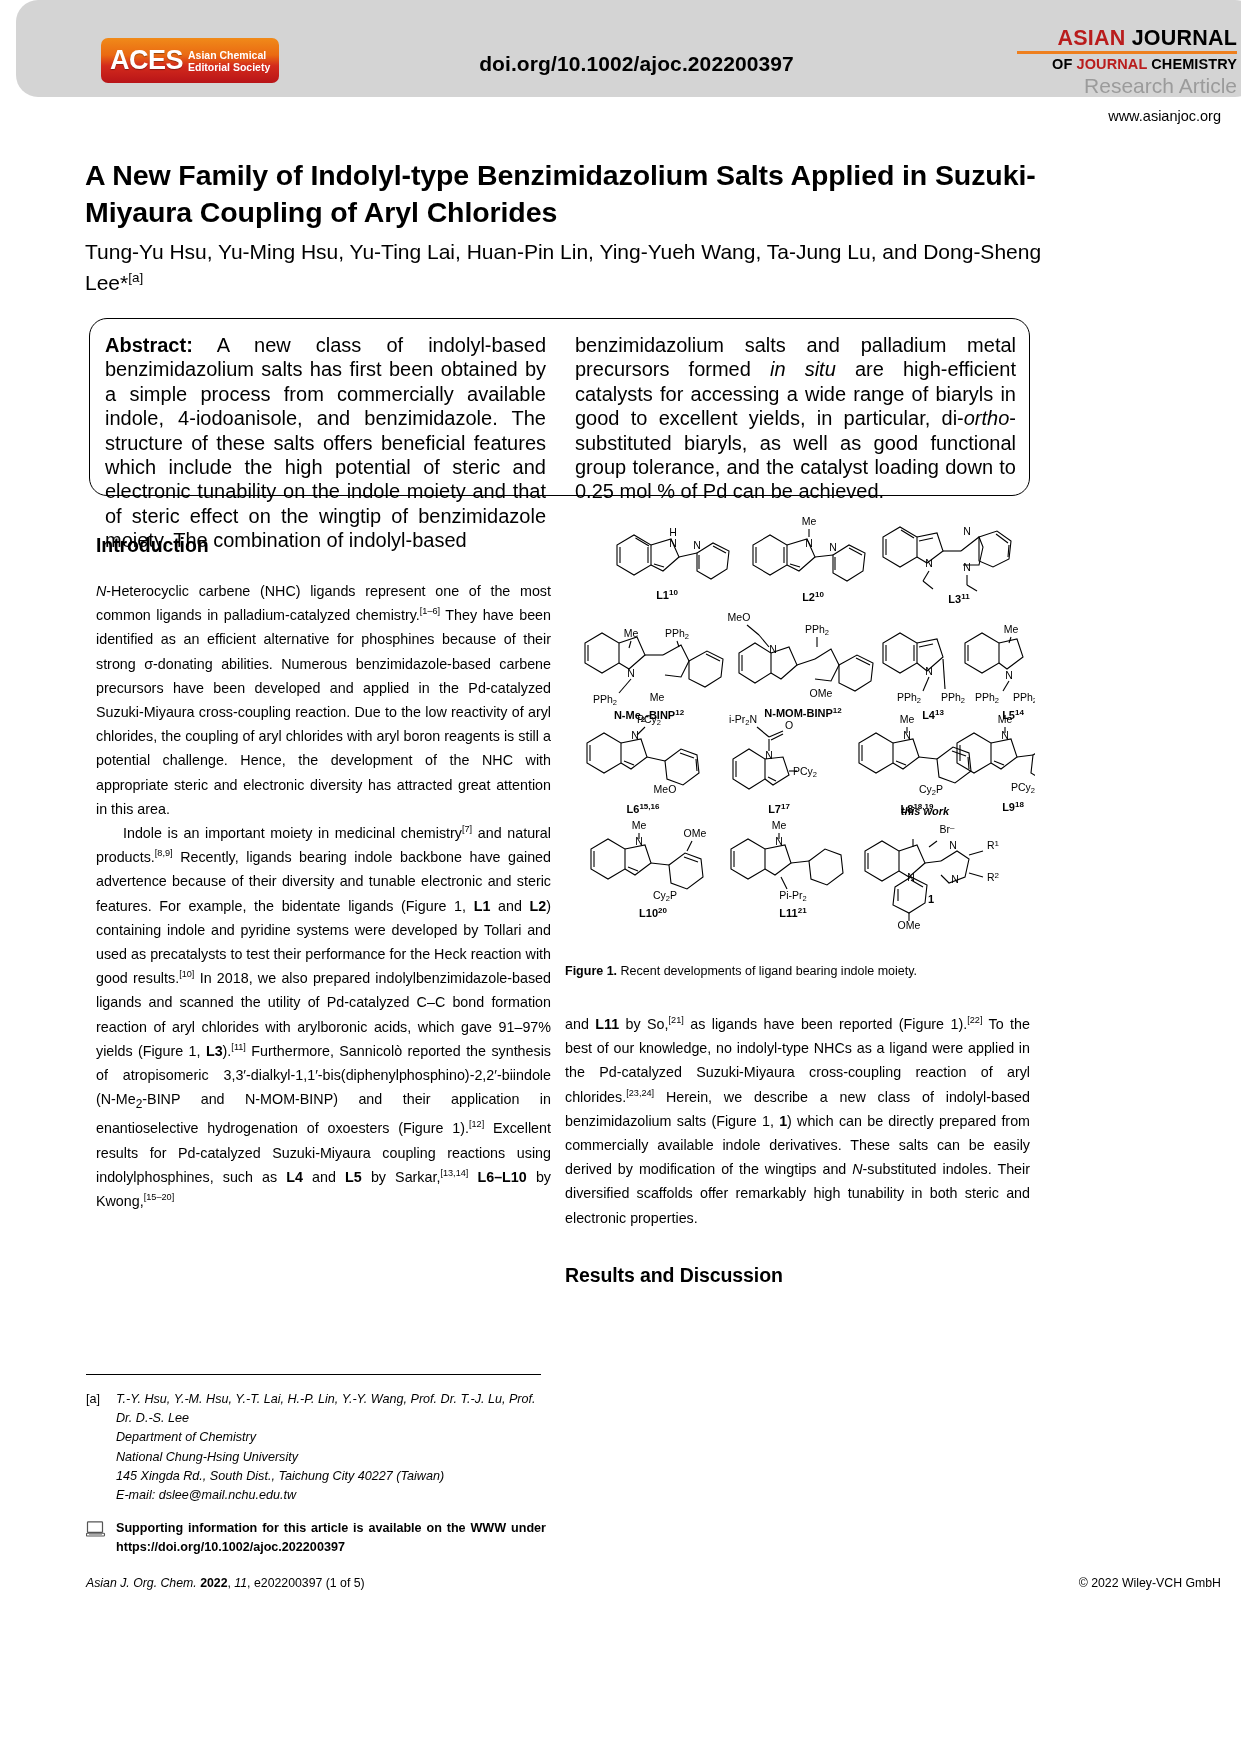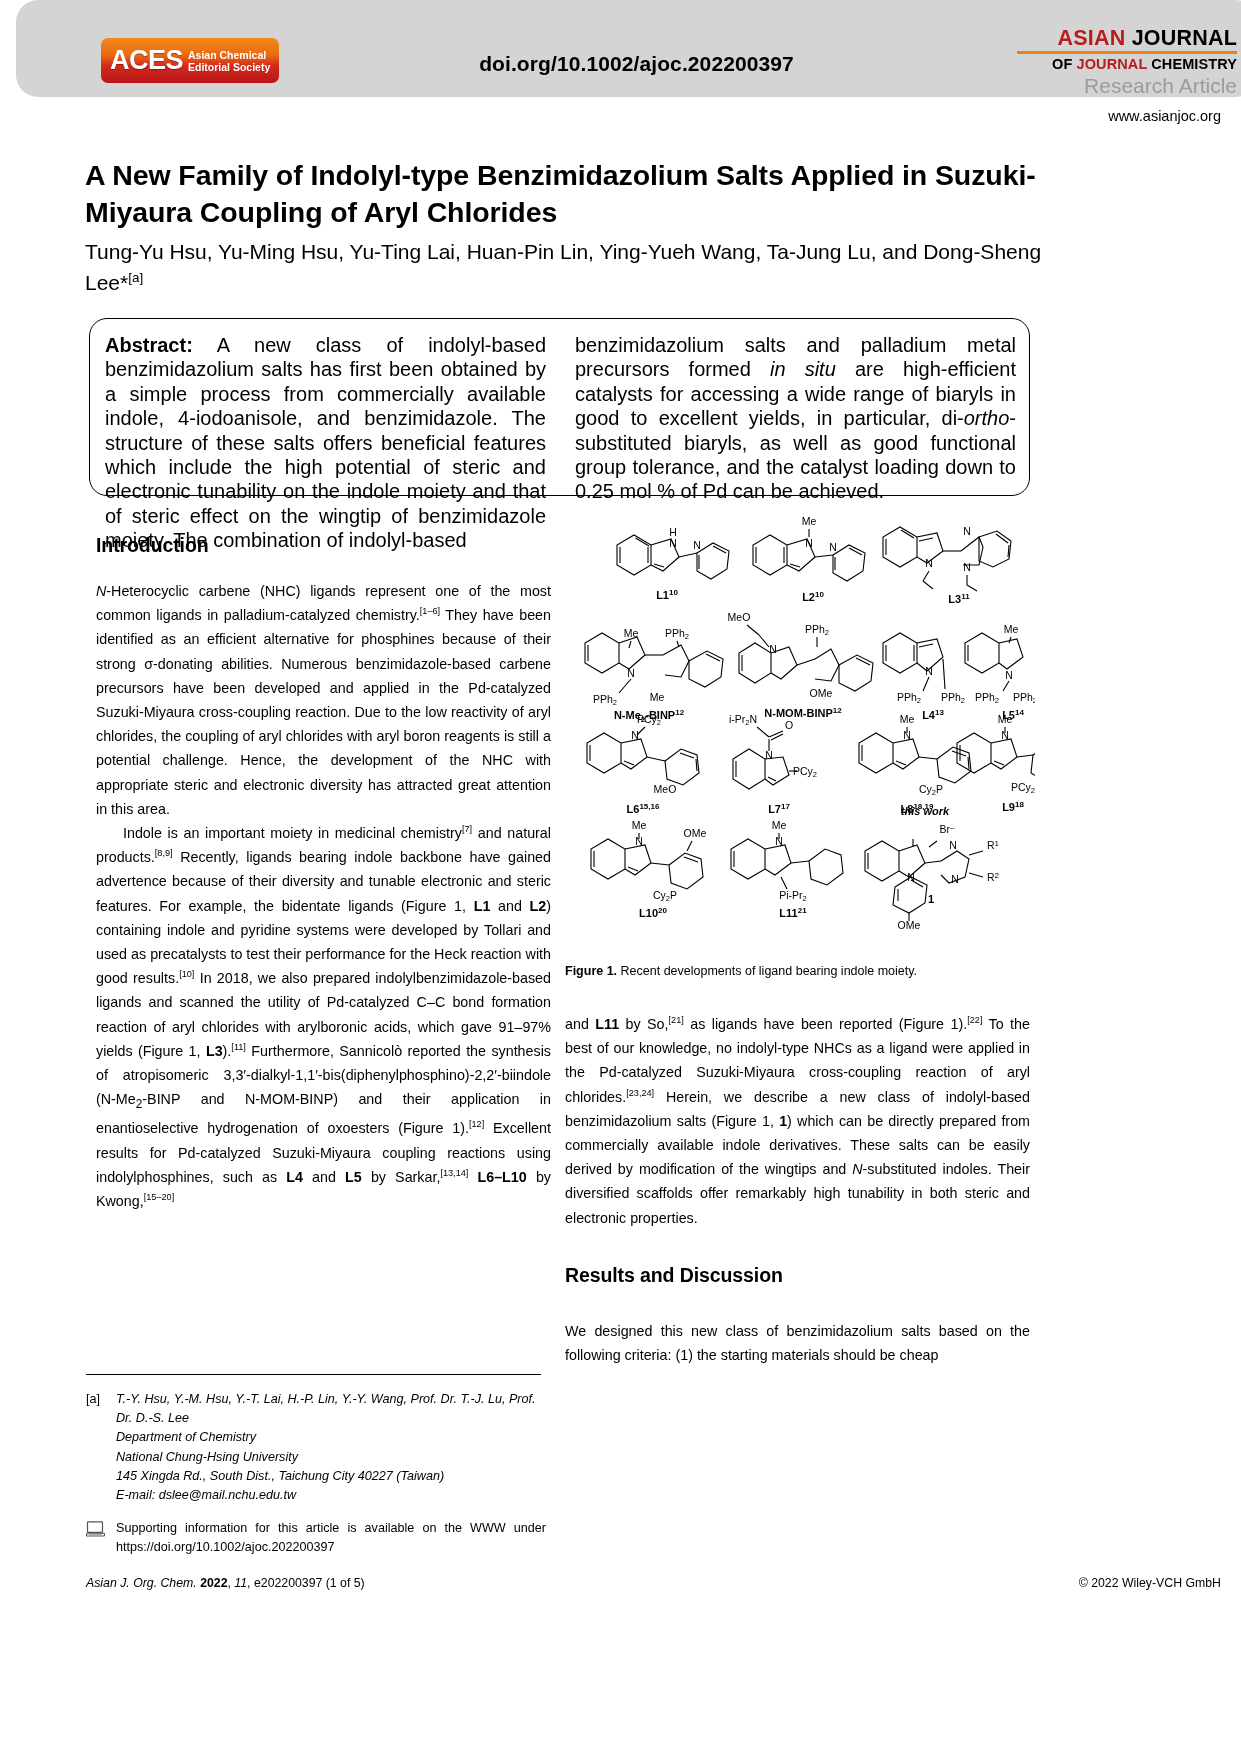--- a/index.html
+++ b/index.html
@@ -162,20 +162,21 @@
     width: 460px;
     font-size: 12.6px;
     line-height: 19.2px;
   }
   .fn-row { display: flex; }
   .fn-tag { width: 30px; flex: 0 0 30px; font-style: normal; }
   .fn-body { font-style: italic; }
   .si-row {
     display: flex;
     margin-top: 14px;
+    font-weight: bold;
   }
   .si-icon { width: 30px; flex: 0 0 30px; padding-top: 2px; }
   .si-text { font-size: 12.6px; line-height: 19.2px; text-align: justify; }
 
   
   .pg-footer-left {
     position: absolute;
     left: 86px; top: 1576px;
     font-size: 12.3px;
     font-style: italic;
@@ -507,21 +508,20 @@
   </svg>
 </div>
 
 <div class="fig-caption"><b>Figure 1.</b><span> Recent developments of ligand bearing indole moiety.</span></div>
 
 <div class="col-right" style="top:1012px;">
   <p class="body"><span>and </span><b>L11</b><span> by So,</span><sup>[21]</sup><span> as ligands have been reported (Figure 1).</span><sup>[22]</sup><span> To the best of our knowledge, no indolyl-type NHCs as a ligand were applied in the Pd-catalyzed Suzuki-Miyaura cross-coupling reaction of aryl chlorides.</span><sup>[23,24]</sup><span> Herein, we describe a new class of indolyl-based benzimidazolium salts (Figure 1, </span><b>1</b><span>) which can be directly prepared from commercially available indole derivatives. These salts can be easily derived by modification of the wingtips and </span><i>N</i><span>-substituted indoles. Their diversified scaffolds offer remarkably high tunability in both steric and electronic properties.</span></p>
 
   <h2 class="section" style="margin-top:34px;margin-bottom:32px;">Results and Discussion</h2>
 
-  <p class="body">We designed this new class of benzimidazolium salts based on the following criteria: (1) the starting materials should be cheap</p>
 </div>
 
 <div class="foot-rule"></div>
 <div class="footnote">
   <div class="fn-row">
     <div class="fn-tag">[a]</div>
     <div class="fn-body">
       <div>T.-Y. Hsu, Y.-M. Hsu, Y.-T. Lai, H.-P. Lin, Y.-Y. Wang, Prof. Dr. T.-J. Lu, Prof. Dr. D.-S. Lee</div>
       <div>Department of Chemistry</div>
       <div>National Chung-Hsing University</div>

